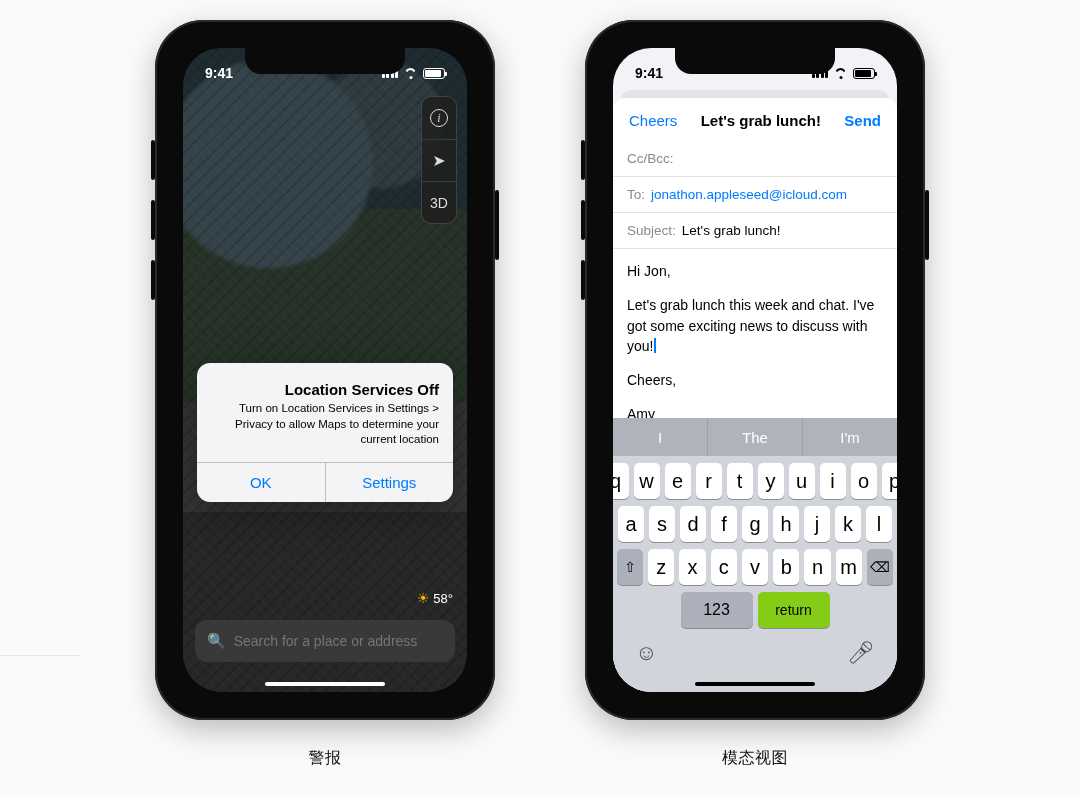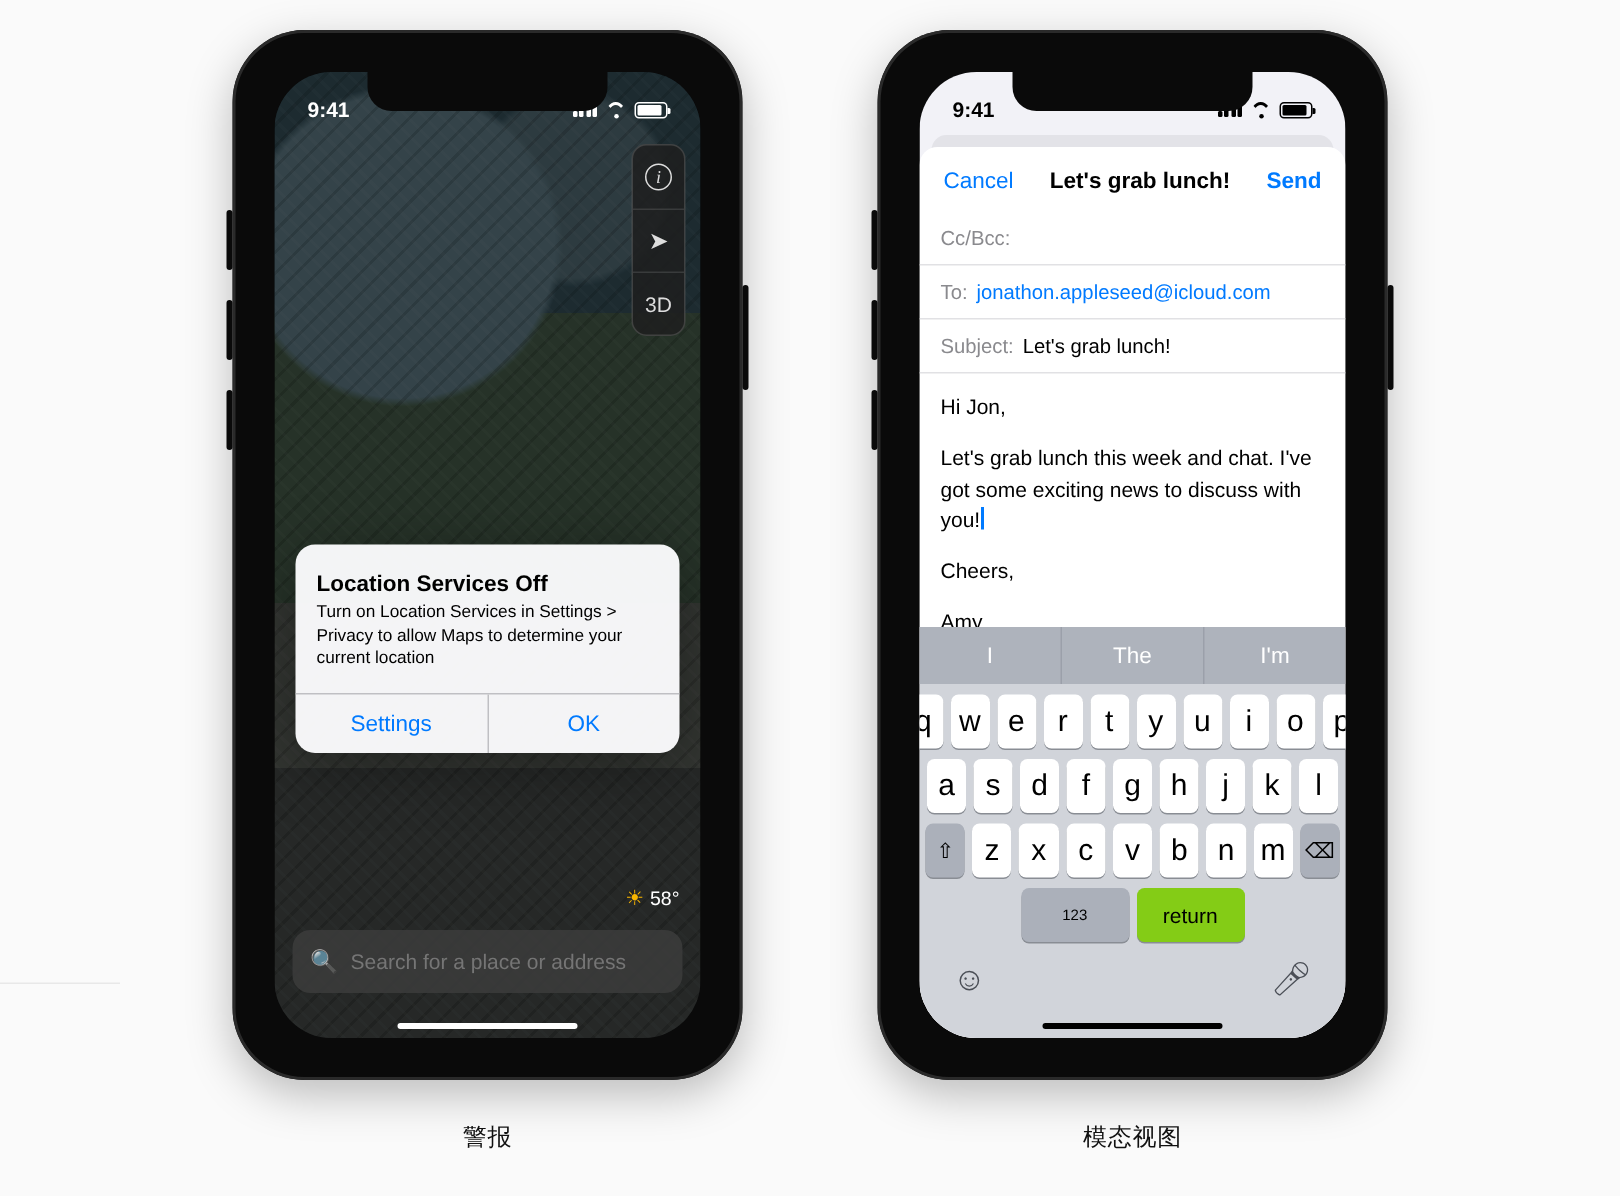--- a/index.html
+++ b/index.html
@@ -88,21 +88,21 @@
   .map-controls>div+div{border-top:1px solid rgba(255,255,255,.12)}
   .info-circ{width:18px;height:18px;border:1.5px solid #ddd;border-radius:50%;display:flex;align-items:center;justify-content:center;font-style:italic;font-family:serif;font-size:12px}
   .nav-arrow{transform:rotate(0deg);font-size:16px}
   .weather{position:absolute;right:14px;bottom:86px;color:#fff;font-size:13px;display:flex;align-items:center;gap:4px}
   .sun-ic{color:#f7b500;font-size:14px}
   .search-bar{position:absolute;left:12px;right:12px;bottom:30px;height:42px;background:rgba(60,60,60,.85);border-radius:12px;display:flex;align-items:center;padding:0 12px;gap:8px;color:#9a9a9d}
   .search-ic{font-size:15px;opacity:.8}
   .search-bar input{flex:1;background:none;border:none;outline:none;color:#a16207;font-size:14px}
 
   .alert{position:absolute;left:50%;top:315px;transform:translateX(-50%);width:256px;background:rgba(248,248,250,.98);border-radius:13px;overflow:hidden;box-shadow:0 8px 40px rgba(0,0,0,.35);z-index:30}
-  .alert-body{padding:18px 14px 14px;text-align:left}
+  .alert-body{padding:18px 14px 14px;text-align:right}
   .alert-title{font-size:15px;font-weight:600;color:#000;margin-bottom:3px}
   .alert-msg{font-size:11.5px;line-height:1.35;color:#000}
   .alert-btns{display:flex;border-top:.5px solid #bfbfc3}
   .alert-btns>div{flex:1;text-align:center;padding:11px 0;font-size:15px;color:#007aff}
   .alert-btns>div+div{border-left:.5px solid #bfbfc3}
 
   
   .mail-bg{position:absolute;inset:0;background:#f2f2f7}
   .sheet-back{position:absolute;top:42px;left:8px;right:8px;height:12px;background:#e3e3e8;border-radius:10px 10px 0 0}
   .sheet{position:absolute;top:50px;left:0;right:0;bottom:0;background:#fff;border-radius:12px 12px 0 0;display:flex;flex-direction:column}
@@ -121,21 +121,21 @@
   .kbd{position:absolute;left:0;right:0;bottom:0;background:#d1d4da;padding-bottom:26px}
   .suggest{display:flex;background:#aeb3bc;height:38px}
   .suggest>div{flex:1;display:flex;align-items:center;justify-content:center;color:#fff;font-size:15px}
   .suggest>div+div{border-left:1px solid #9ba0aa}
   .krow{display:flex;gap:5px;padding:7px 4px 0;justify-content:center}
   .key{background:#fff;border-radius:5px;box-shadow:0 1px 0 #898d94;height:36px;display:flex;align-items:center;justify-content:center;font-size:20px;color:#000;min-width:26px;flex:1;max-width:29px}
   .krow.mid{padding-left:18px;padding-right:18px}
   .key.fn{background:#abb0ba;max-width:38px;font-size:14px}
   .krow.bot{padding:7px 4px 6px}
   .krow.bot .key{max-width:none}
-  .key.num{background:#abb0ba;flex:0 0 72px;font-size:10px}
+  .key.num{background:#abb0ba;flex:0 0 72px;font-size:16px}
   .key.space{flex:1;font-size:14px}
   .key.ret{background:#84cc16;flex:0 0 72px;font-size:14px}
   .kbd-ft{display:flex;justify-content:space-between;padding:6px 22px 0;color:#4b4f57;font-size:22px}
 
   .rule{position:absolute;left:0;top:655px;width:80px;height:1px;background:#e8e8e8}
 </style>
 </head>
 <body>
 
 <div class="stage">
@@ -180,22 +180,22 @@
           <span class="search-ic">🔍</span>
           <input placeholder="Search for a place or address" style="">
         </div>
 
         <div class="alert">
           <div class="alert-body">
             <div class="alert-title">Location Services Off</div>
             <div class="alert-msg">Turn on Location Services in Settings &gt; Privacy to allow Maps to determine your current location</div>
           </div>
           <div class="alert-btns">
+            <div>OK</div>
             <div>Settings</div>
-            <div>OK</div>
           </div>
         </div>
 
         <div class="home-indicator light"></div>
       </div>
     </div>
     <div class="caption">警报</div>
   </div>
 
   <div class="col">
@@ -213,21 +213,21 @@
                 <i></i>
               </span>
             <span class="wifi-icon"></span>
             <span class="batt"></span>
           </div>
         </div>
 
         <div class="sheet-back"></div>
         <div class="sheet">
           <div class="sheet-hdr">
-            <span class="cancel">Cancel</span>
+            <span class="cancel">Cheers</span>
             <span class="title">Let's grab lunch!</span>
             <span class="send">Send</span>
           </div>
           <div class="field">
             <span class="lbl">Cc/Bcc:</span>
           </div>
           <div class="field">
             <span class="lbl">To:</span>
             <span class="val link">jonathon.appleseed@icloud.com</span>
           </div>

